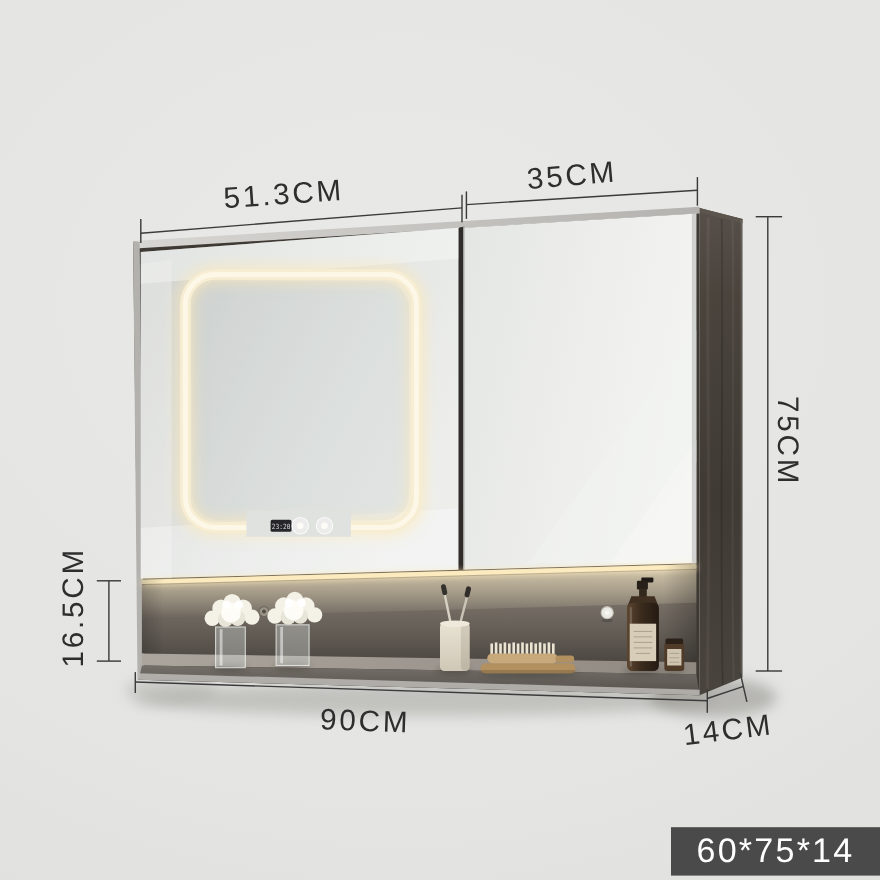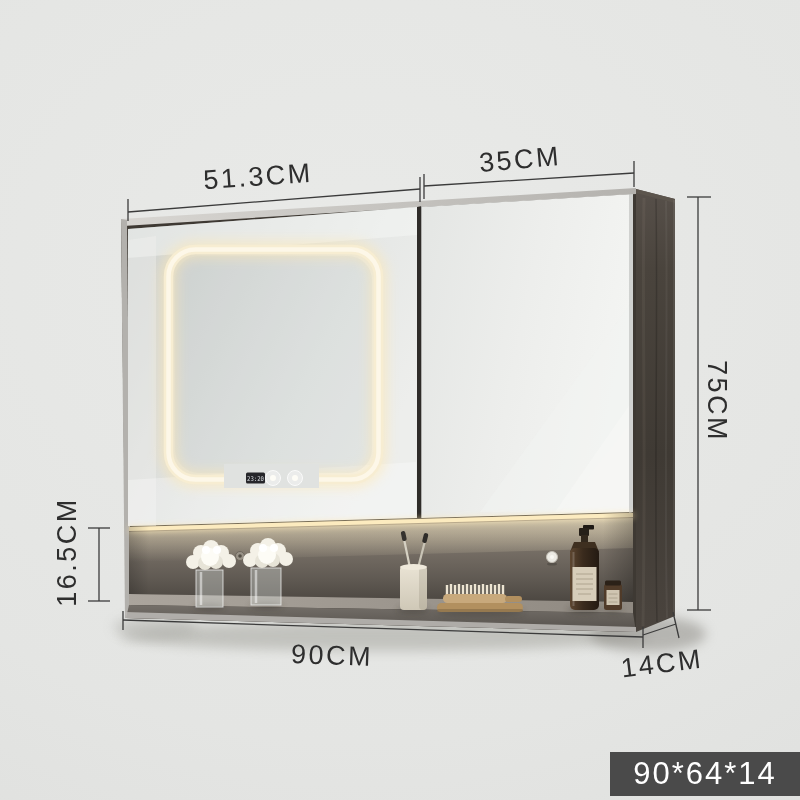--- a/index.html
+++ b/index.html
@@ -294,15 +294,15 @@
   </g>
 </svg>
 
 <div class="dim" style="left:258px;top:177px;--r:-4deg">51.3CM</div>
 <div class="dim" style="left:520px;top:160px;--r:-5deg">35CM</div>
 <div class="dim" style="left:716px;top:401px;--r:90deg">75CM</div>
 <div class="dim" style="left:67px;top:552px;--r:-90deg">16.5CM</div>
 <div class="dim" style="left:332px;top:656px;--r:2deg">90CM</div>
 <div class="dim" style="left:662px;top:664px;--r:-7deg">14CM</div>
 
-<div class="badge">90*64*14</div>
+<div class="badge">60*75*14</div>
 
 </div>
 
 </body></html>

